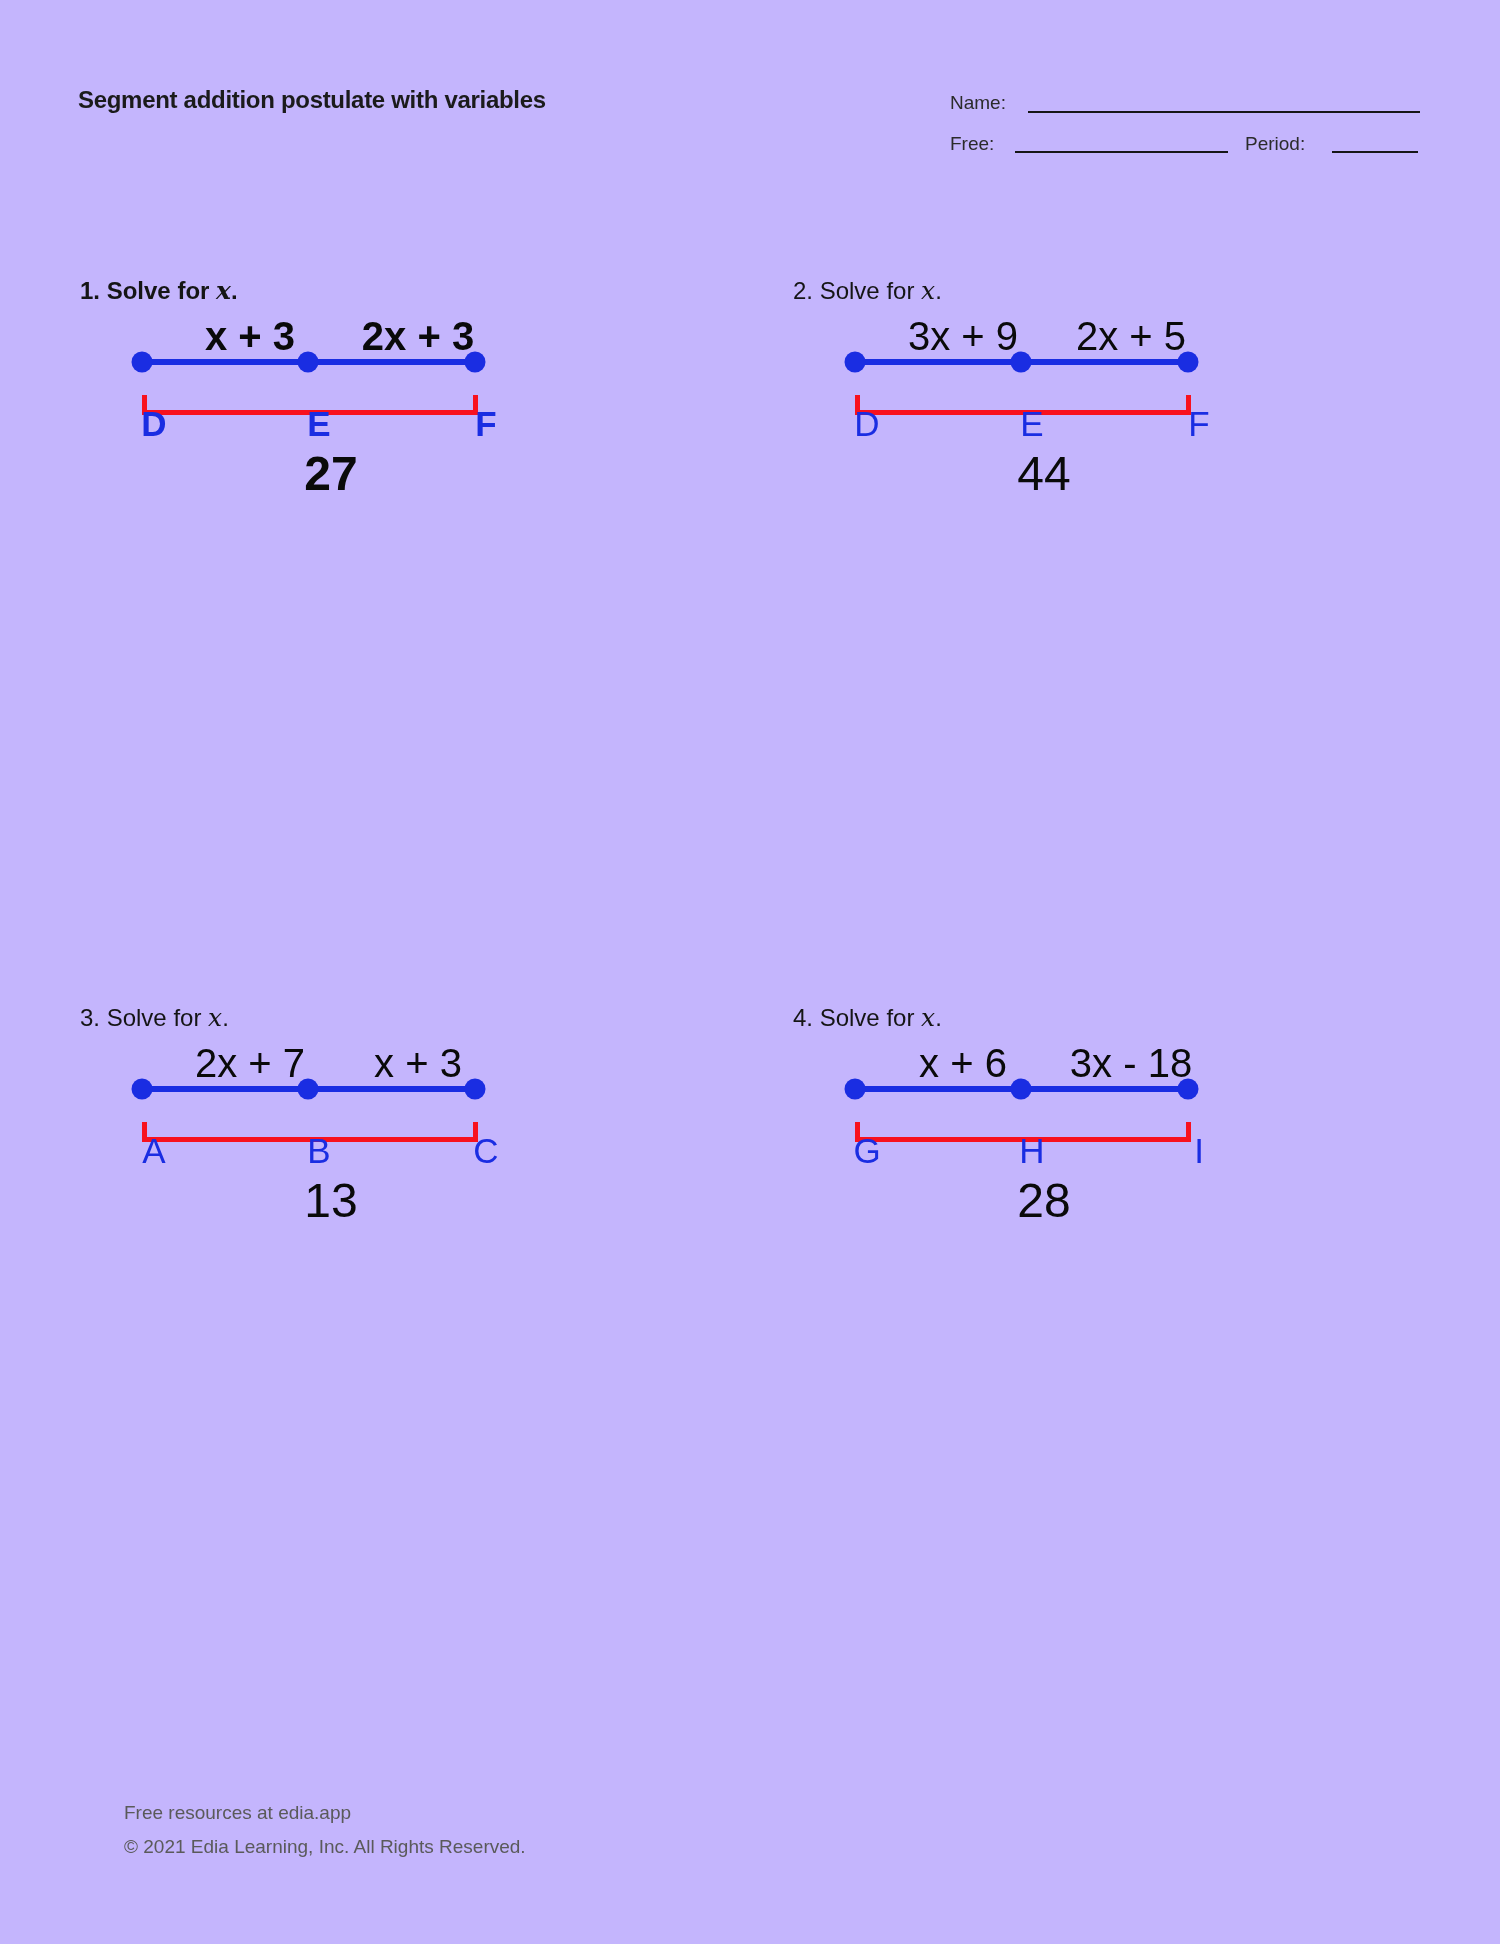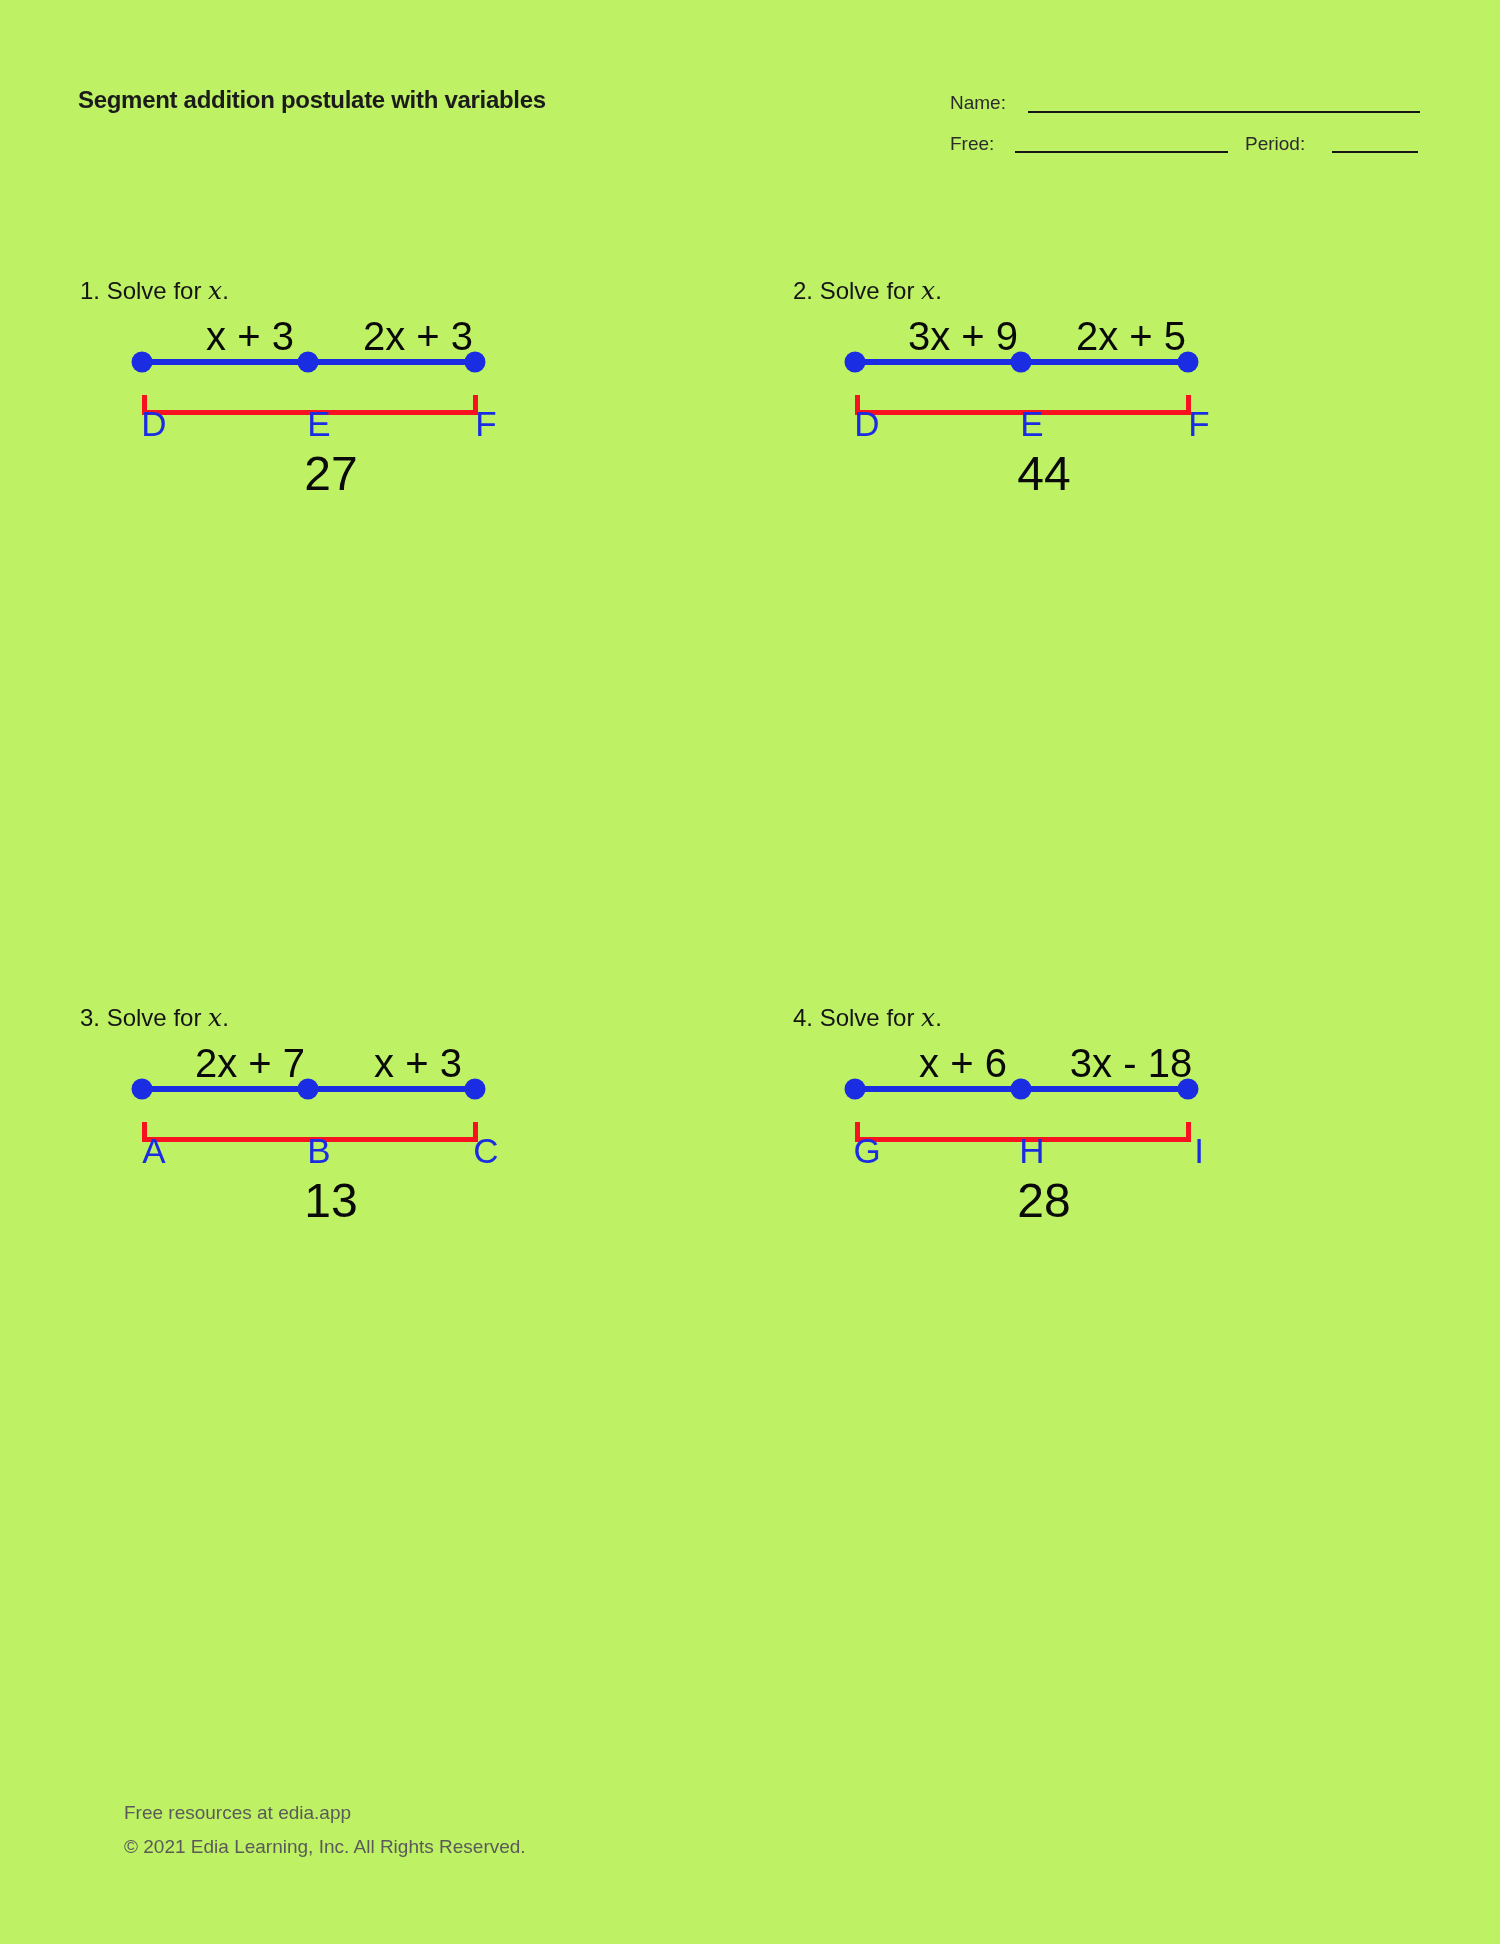--- a/index.html
+++ b/index.html
@@ -5,21 +5,21 @@
   :root {
     --blue: #1a2de2;
     --red: #f8111e;
   }
   * { margin: 0; padding: 0; box-sizing: border-box; }
   html, body { background: #ffffff; }
   .page {
     position: relative;
     width: 1500px;
     height: 1944px;
-    background: #bef264;
+    background: #c4b5fd;
     font-family: "Liberation Sans", sans-serif;
     color: #111;
     overflow: hidden;
   }
 
   
   .title {
     position: absolute;
     left: 78px;
     top: 80px;
@@ -41,21 +41,21 @@
   }
   .name-label   { left: 950px;  top: 92px; }
   .name-line    { left: 1028px; top: 111px; width: 392px; }
   .date-label   { left: 950px;  top: 133px; }
   .date-line    { left: 1015px; top: 151px; width: 213px; }
   .period-label { left: 1245px; top: 133px; }
   .period-line  { left: 1332px; top: 151px; width: 86px; }
 
   
   .problem { position: absolute; width: 520px; height: 270px; }
-  .problem.p1 { left: 80px;  top: 281px; }
+  .problem.p1 { left: 80px;  top: 281px; font-weight: bold; }
   .problem.p2 { left: 793px; top: 281px; }
   .problem.p3 { left: 80px;  top: 1008px; }
   .problem.p4 { left: 793px; top: 1008px; }
 
   .prompt {
     position: absolute;
     left: 0; top: -5px;
     font-size: 24px;
     color: #151515;
     white-space: pre;

